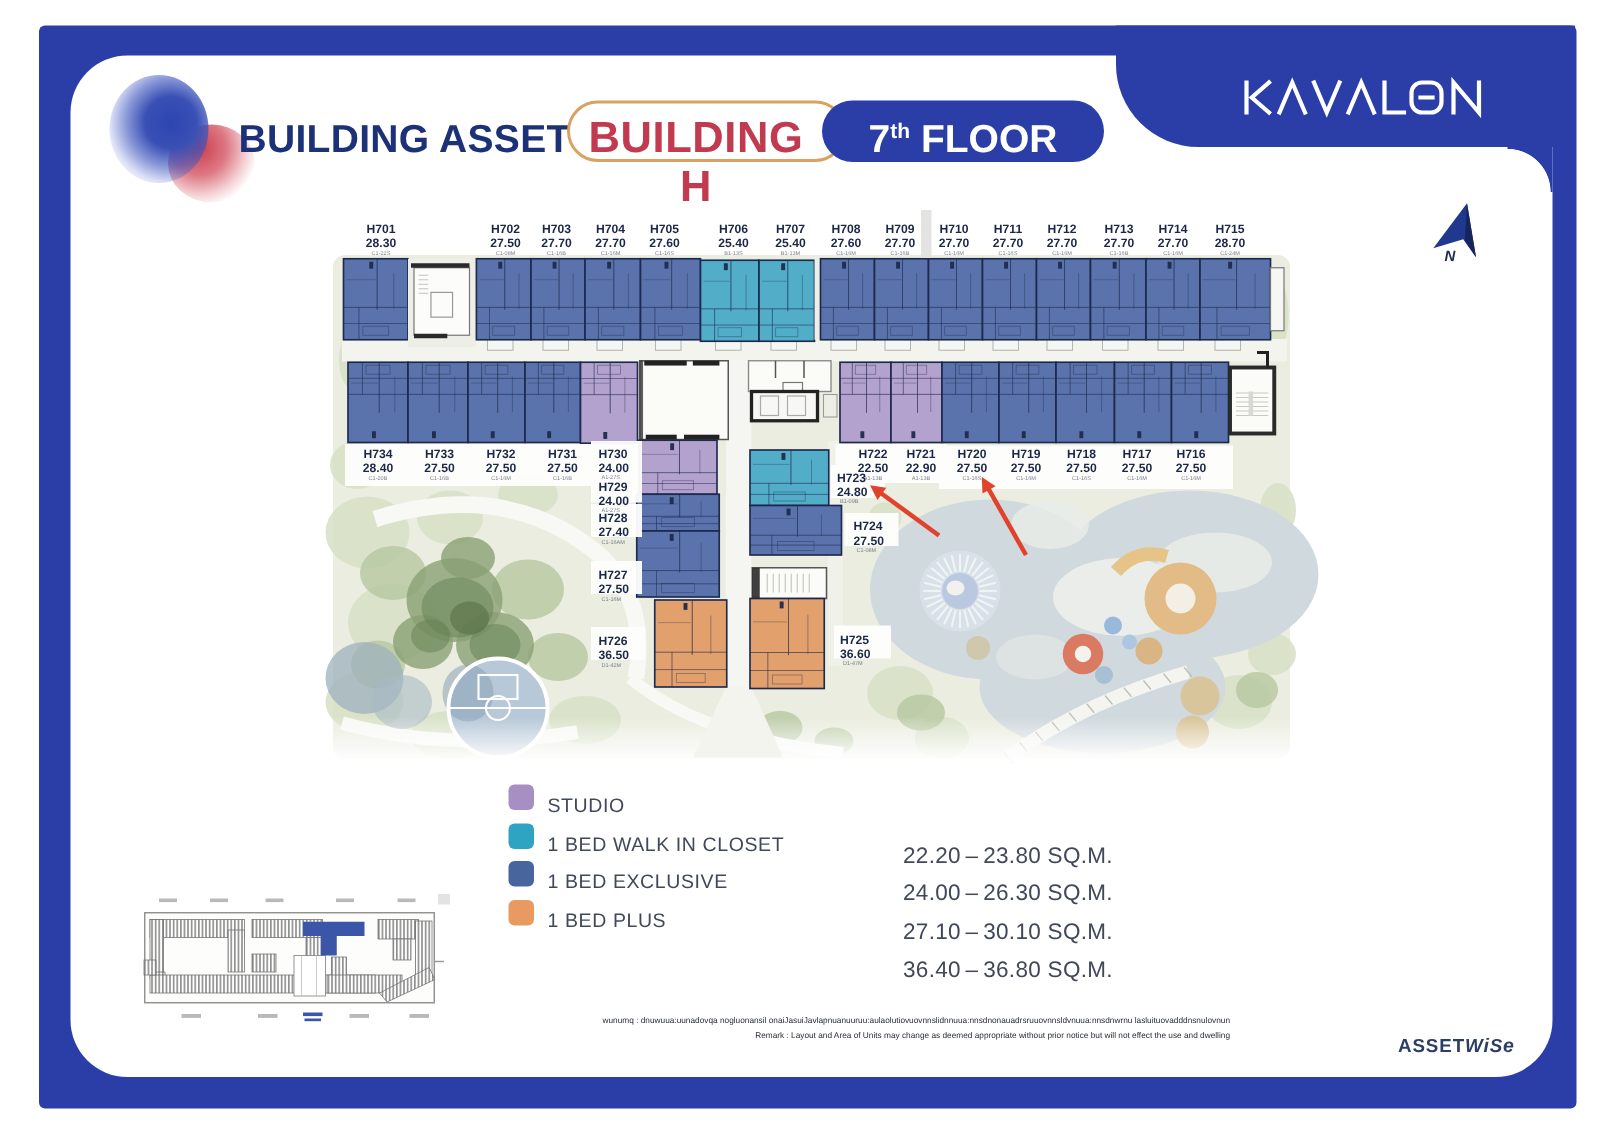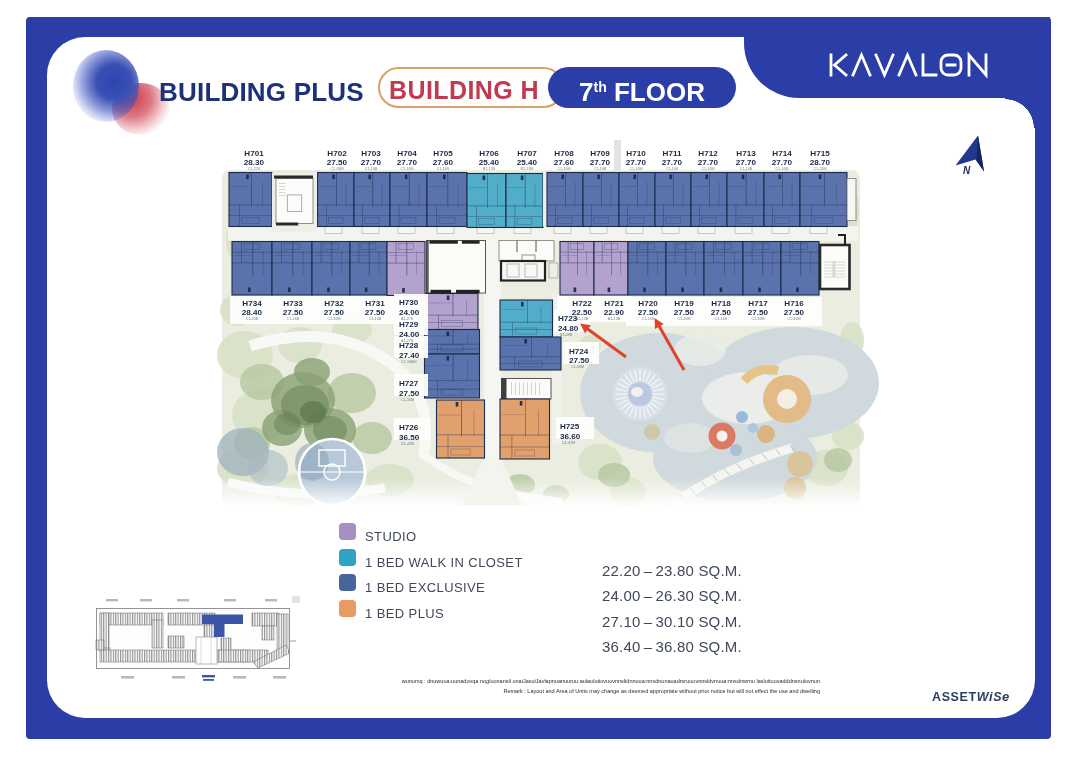--- a/index.html
+++ b/index.html
@@ -7,24 +7,24 @@
 </style></head>
 <body>
 <div class="abs" style="left:26px;top:17px;width:1025px;height:722px;background:#2b3ea8;border-radius:4px;"></div>
 <div class="abs" style="left:47px;top:37px;width:988px;height:681px;background:#ffffff;border-radius:38px;"></div>
 <div class="abs" style="left:744px;top:17px;width:306px;height:81px;background:#2b3ea8;border-bottom-left-radius:55px;"></div>
 <div class="abs" style="left:1005px;top:98px;width:30px;height:30px;background:radial-gradient(circle at 0% 100%, #ffffff 28.5px, #2b3ea8 29px);"></div>
 
 <div class="abs" style="left:112px;top:83px;width:58px;height:52px;border-radius:50%;background:radial-gradient(circle at 36% 30%, #cb3d4e 0%, rgba(210,75,90,0.75) 35%, rgba(222,120,130,0.35) 60%, rgba(230,160,170,0) 76%);"></div>
 <div class="abs" style="left:73px;top:50px;width:66px;height:72px;border-radius:50%;background:radial-gradient(circle at 62% 44%, #2c45b0 0%, #3950b5 30%, rgba(62,85,190,0.6) 52%, rgba(110,130,215,0.25) 70%, rgba(150,165,225,0) 83%);"></div>
 
-<div class="abs" style="left:159px;top:77px;font-size:26px;font-weight:bold;color:#1c3178;letter-spacing:0.2px;">BUILDING PLUS</div>
+<div class="abs" style="left:159px;top:77px;font-size:26px;font-weight:bold;color:#1c3178;letter-spacing:0.2px;">BUILDING ASSET</div>
 
 <div class="abs" style="left:378px;top:67px;width:186px;height:41px;background:#fff;border:2.2px solid #d9a263;border-radius:22px;"></div>
-<div class="abs" style="left:378px;top:76px;width:172px;font-size:25px;font-weight:bold;color:#c23a50;letter-spacing:0.4px;text-align:center;">BUILDING H</div>
+<div class="abs" style="left:378px;top:76px;width:172px;font-size:29px;font-weight:bold;color:#c23a50;letter-spacing:0.4px;text-align:center;">BUILDING H</div>
 <div class="abs" style="left:548px;top:67px;width:188px;height:41px;background:#2b3ea8;border-radius:22px;color:#fff;font-weight:bold;font-size:26px;text-align:center;line-height:40px;">7<span style="font-size:14px;vertical-align:9px;">th</span> FLOOR</div>
 
 <svg class="abs" style="left:0;top:0;" width="1080" height="757" viewBox="0 0 1080 757">
 <defs>
 <linearGradient id="fadew" x1="0" y1="0" x2="0" y2="1">
 <stop offset="0" stop-color="#ffffff" stop-opacity="0"></stop>
         <stop offset="1" stop-color="#ffffff" stop-opacity="1"></stop>
 </linearGradient>
 <pattern id="bh" width="2.4" height="6" patternUnits="userSpaceOnUse">
 <rect width="2.4" height="6" fill="#ffffff"></rect>

